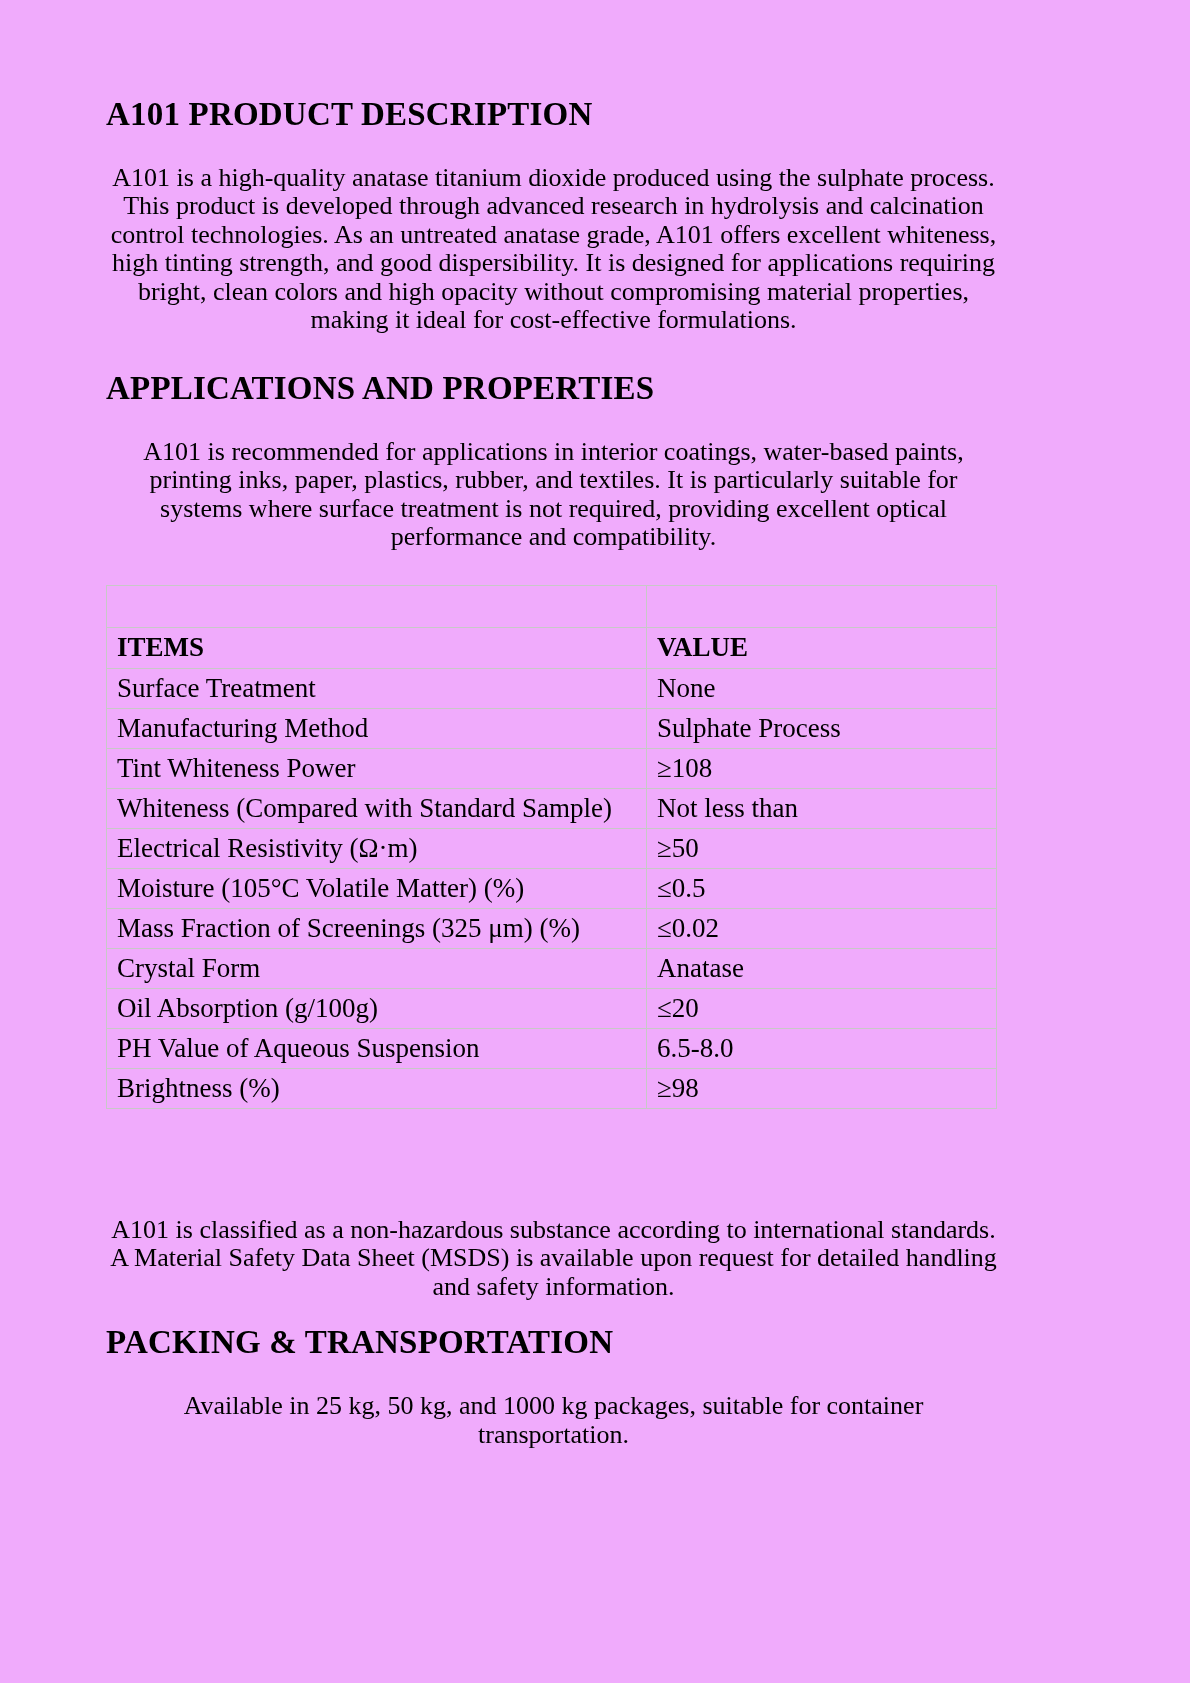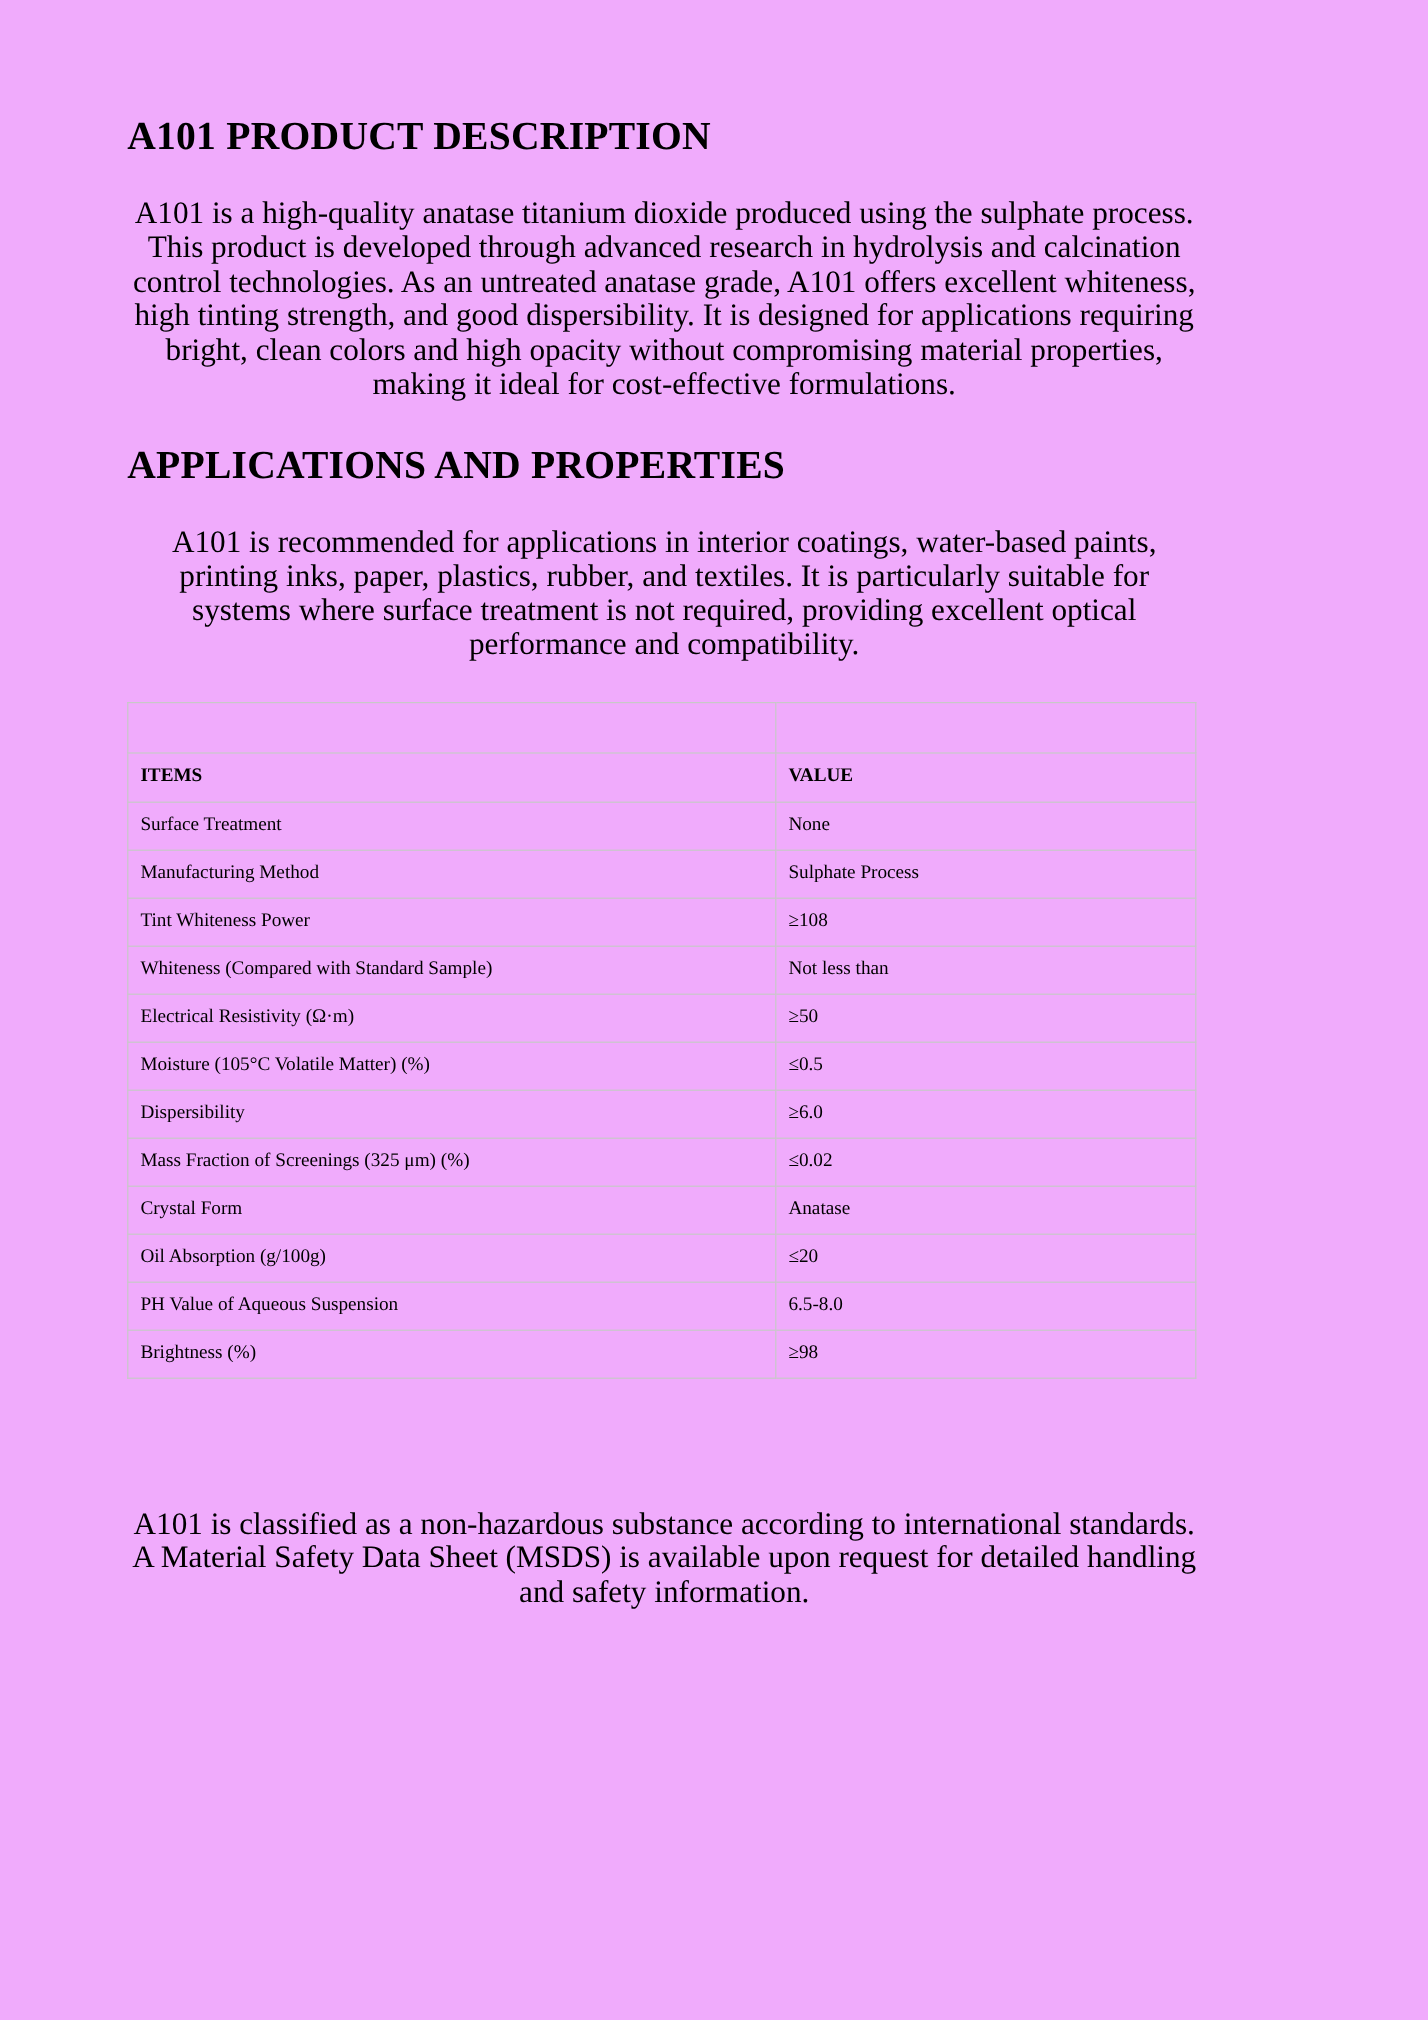--- a/index.html
+++ b/index.html
@@ -52,21 +52,21 @@
   table.spec-table {
     border-collapse: collapse;
     width: 890px;
     table-layout: fixed;
     margin: 0;
   }
   table.spec-table td,
   table.spec-table th {
     border: 1px solid #c8c8c8;
     padding: 7px 10px 8px 10px;
-    font-size: 16px;
+    font-size: 27px;
     line-height: 24px;
     vertical-align: middle;
     height: 22px;
     box-sizing: border-box;
   }
   table.spec-table col.c1 { width: 540px; }
   table.spec-table col.c2 { width: 350px; }
 
   tr.empty-row td {
     height: 42px;
@@ -137,24 +137,20 @@
       </tr>
       <tr class="data-row">
         <td class="item-cell">Electrical Resistivity (Ω·m)</td>
         <td class="value-cell">≥50</td>
       </tr>
       <tr class="data-row">
         <td class="item-cell">Moisture (105°C Volatile Matter) (%)</td>
         <td class="value-cell">≤0.5</td>
       </tr>
       <tr class="data-row">
-        <td class="item-cell">Dispersibility</td>
-        <td class="value-cell">≥6.0</td>
-      </tr>
-      <tr class="data-row">
         <td class="item-cell">Mass Fraction of Screenings (325 μm) (%)</td>
         <td class="value-cell">≤0.02</td>
       </tr>
       <tr class="data-row">
         <td class="item-cell">Crystal Form</td>
         <td class="value-cell">Anatase</td>
       </tr>
       <tr class="data-row">
         <td class="item-cell">Oil Absorption (g/100g)</td>
         <td class="value-cell">≤20</td>
@@ -172,14 +168,19 @@
 
   <div class="gap-after-table"></div>
 
   <div class="heading-block">
     <div class="gap-after-h2"></div>
     <p class="para">A101 is classified as a non-hazardous substance according to international standards. A Material Safety Data Sheet (MSDS) is available upon request for detailed handling and safety information.</p>
   </div>
 
   <div class="gap-before-h2b"></div>
 
+  <div class="heading-block">
+    <h1 class="doc-heading">PACKING &amp; TRANSPORTATION</h1>
+    <div class="gap-after-h2"></div>
+    <p class="para">Available in 25 kg, 50 kg, and 1000 kg packages, suitable for container transportation.</p>
+  </div>
 
 </div>
 
 </body></html>

